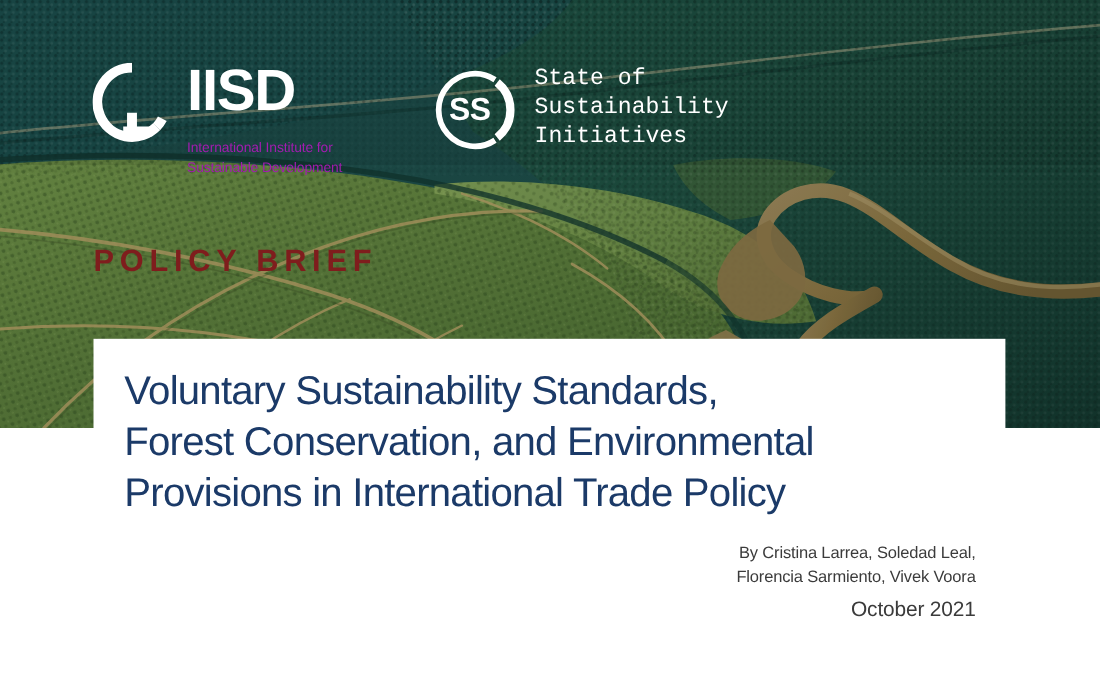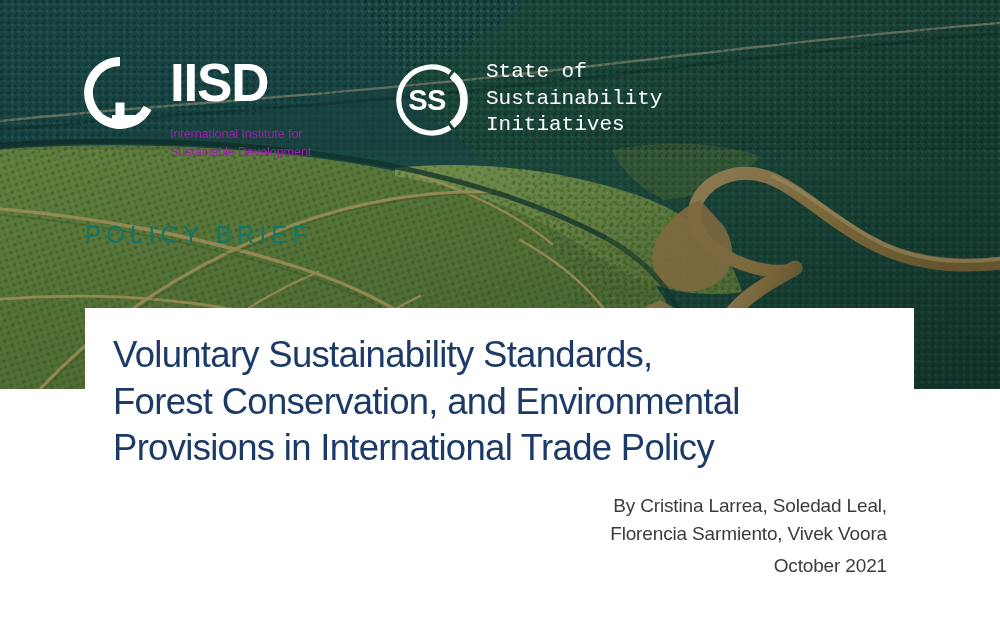--- a/index.html
+++ b/index.html
@@ -92,24 +92,24 @@
     white-space: pre-line;
   }
 
   
   .kicker {
     position: absolute;
     left: 85px;
     top: 221px;
     z-index: 5;
     font-family: "Liberation Sans", sans-serif;
-    font-weight: normal;
-    font-size: 24px;
+    font-weight: bold;
+    font-size: 28px;
     letter-spacing: 5.2px;
-    color: #0f766e;
+    color: #7f1d1d;
   }
 
   
   .title-card {
     position: absolute;
     left: 85px;
     top: 308px;
     width: 829px;
     height: 154px;
     background: #ffffff;
@@ -136,21 +136,21 @@
     position: absolute;
     right: 113px;
     top: 492px;
     width: 520px;
     text-align: right;
     z-index: 7;
   }
 
   .authors {
     font-family: "Liberation Sans", sans-serif;
-    font-size: 19px;
+    font-size: 15px;
     line-height: 1.45;
     letter-spacing: -0.15px;
     color: #3b3b3b;
     white-space: pre-line;
   }
 
   .pubdate {
     margin-top: 8px;
     font-family: "Liberation Sans", sans-serif;
     font-size: 19px;

